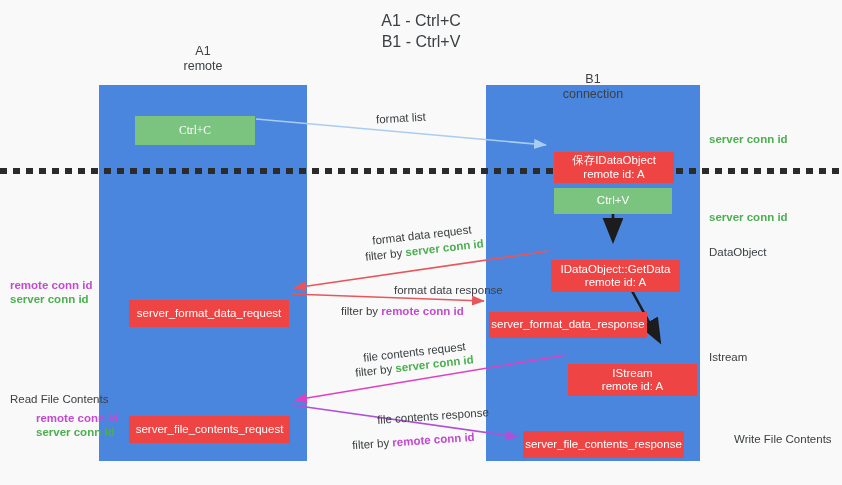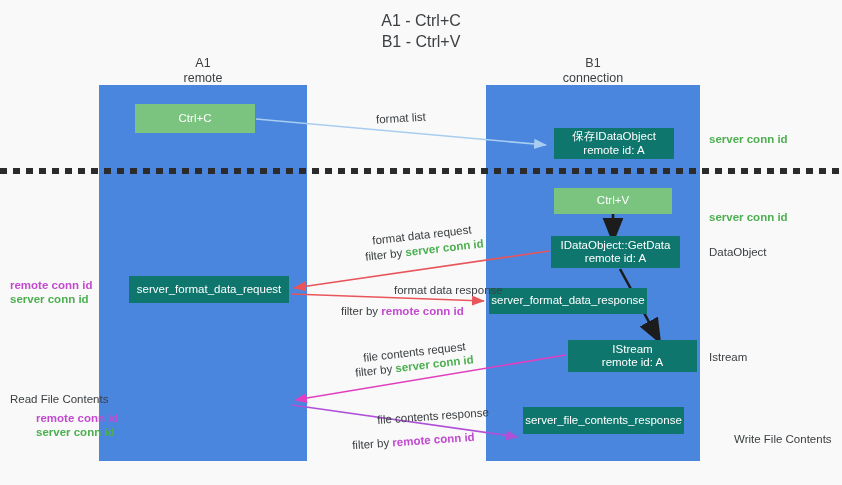--- a/index.html
+++ b/index.html
@@ -35,22 +35,22 @@
   }
 
   
   .col-header {
     text-align: center;
     font-size: 12.5px;
     line-height: 15px;
     color: #3c4043;
     white-space: pre-line;
   }
-  #hdr-a1 { left: 99px; top: 56px; width: 208px; }
-  #hdr-b1 { left: 486px; top: 56px; width: 214px; }
+  #hdr-a1 { left: 99px; top: 44px; width: 208px; }
+  #hdr-b1 { left: 486px; top: 72px; width: 214px; }
 
   
   .lane {
     background: #4a86de;
     top: 85px;
     height: 376px;
   }
   #lane-a1 { left: 99px; width: 208px; }
   #lane-b1 { left: 486px; width: 214px; }
 
@@ -74,23 +74,23 @@
     align-items: center;
     justify-content: center;
     text-align: center;
     color: #ffffff;
     font-size: 11.5px;
     line-height: 13.5px;
     white-space: pre-line;
     padding: 2px 4px;
   }
   .node.green { background: #7bc47f; }
-  .node.orange { background: #0f766e; }
-
-  #node-ctrlc   { left: 135px; top: 104px; width: 120px; height: 29px; }
+  .node.orange { background: #ef4444; margin-top: 24px; }
+
+  #node-ctrlc   { left: 135px; top: 116px; width: 120px; height: 29px; font-family: Liberation Serif, serif; }
   #node-clip    { left: 554px; top: 128px; width: 120px; height: 31px; }
   #node-ctrlv   { left: 554px; top: 180px; width: 118px; height: 26px; margin-top: 8px; }
   #node-getdata { left: 551px; top: 236px; width: 129px; height: 32px; }
   #node-sfdreq  { left: 129px; top: 276px; width: 160px; height: 27px; }
   #node-sfdresp { left: 489px; top: 288px; width: 158px; height: 26px; }
   #node-istream { left: 568px; top: 340px; width: 129px; height: 32px; }
   #node-sfcreq  { left: 129px; top: 392px; width: 161px; height: 27px; }
   #node-sfcresp { left: 523px; top: 407px; width: 161px; height: 27px; }
 
   
@@ -204,20 +204,21 @@
   <div class="abs node green" id="node-ctrlc">Ctrl+C</div>
   <div class="abs node orange" id="node-clip">保存IDataObject
 remote id: A</div>
   <div class="abs node green" id="node-ctrlv">Ctrl+V</div>
   <div class="abs node orange" id="node-getdata">IDataObject::GetData
 remote id: A</div>
   <div class="abs node orange" id="node-sfdresp">server_format_data_response</div>
   <div class="abs node orange" id="node-sfdreq">server_format_data_request</div>
   <div class="abs node orange" id="node-istream">IStream
 remote id: A</div>
+  <div class="abs node orange" id="node-sfcreq">server_file_contents_request</div>
   <div class="abs node orange" id="node-sfcresp">server_file_contents_response</div>
 
   <div class="abs edge-label" id="lbl-formatlist">format list</div>
 
   <div class="abs edge-label" id="lbl-fdreq">format data request</div>
   <div class="abs edge-label" id="lbl-fdreq-f"><span>filter by </span><span class="hl-server">server conn id</span></div>
 
   <div class="abs edge-label" id="lbl-fdresp">format data response</div>
   <div class="abs edge-label" id="lbl-fdresp-f"><span>filter by </span><span class="hl-remote">remote conn id</span></div>
 

